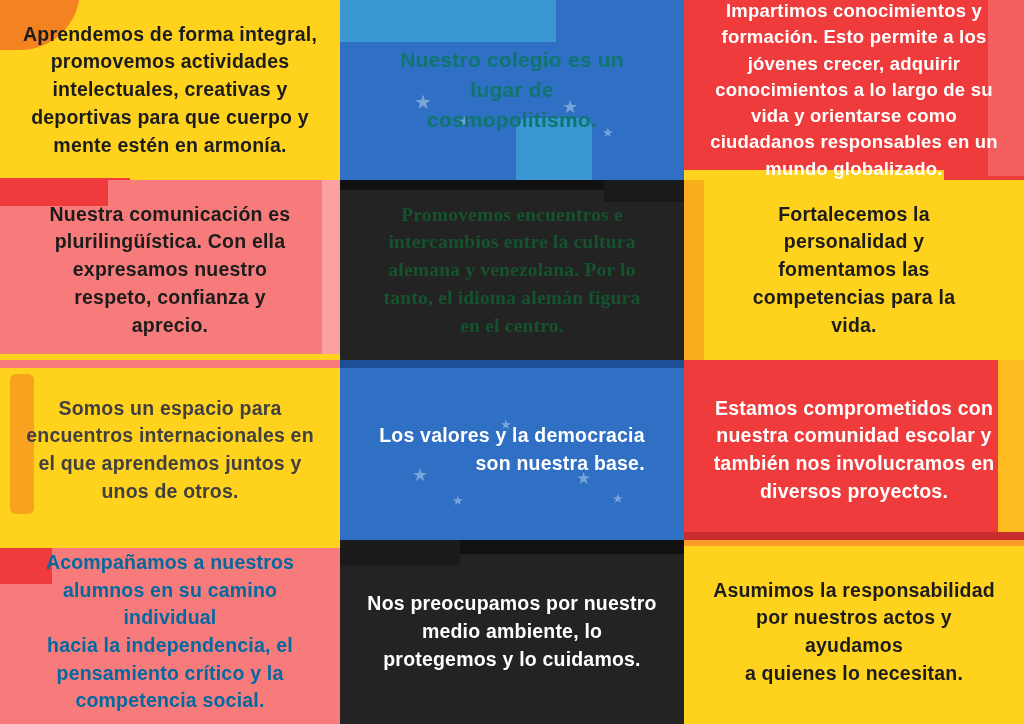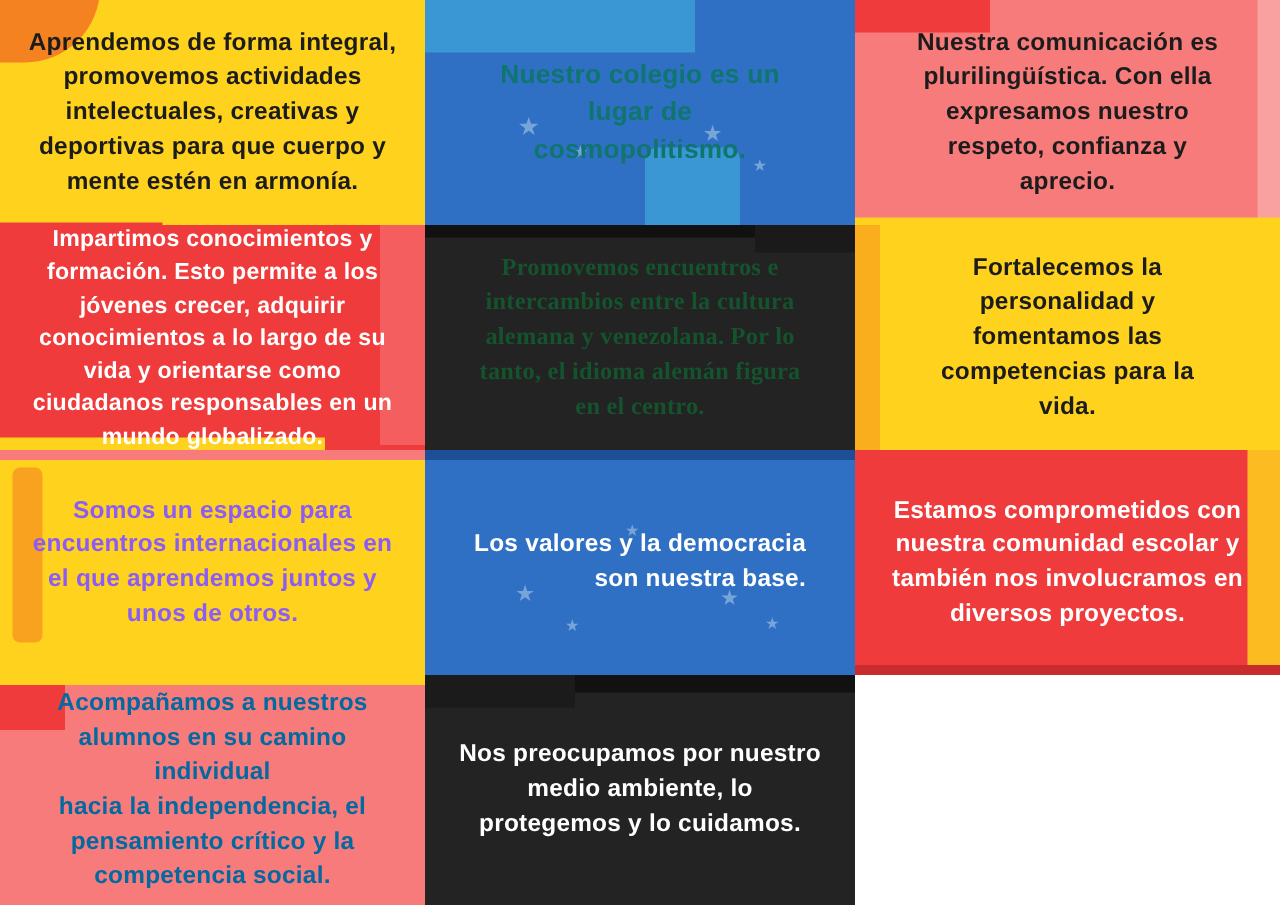--- a/index.html
+++ b/index.html
@@ -60,21 +60,21 @@
     line-height: 1;
     opacity: .75;
   }
   
   .c0 .txt { color: #1c1c1c; font-size: 19.5px; }
   .c1 .txt { color: #0f766e; font-size: 21px; }
   .c2 .txt { color: #ffffff; font-size: 18.5px; }
   .c3 .txt { color: #1c1c1c; font-size: 19.5px; }
   .c4 .txt { color: #14532d; font-size: 19.5px; font-family: Liberation Serif, serif; }
   .c5 .txt { color: #1c1c1c; font-size: 19.5px; }
-  .c6 .txt { color: #8b5cf6; font-size: 19.5px; }
+  .c6 .txt { color: #404040; font-size: 19.5px; }
   .c7 .txt { color: #ffffff; font-size: 19.5px; text-align: right; }
   .c8 .txt { color: #ffffff; font-size: 19.5px; }
   .c9 .txt { color: #0369a1; font-size: 19.5px; }
   .c10 .txt { color: #ffffff; font-size: 19.5px; }
   .c11 .txt { color: #1c1c1c; font-size: 19.5px; }
 </style>
 </head>
 <body>
 
 <div id="board">
@@ -97,45 +97,45 @@
       <div class="blob" style="left:176px;top:118px;width:76px;height:62px;background:#3a97d4;border-radius:10px 10px 0 0;"></div>
       <div class="star" style="left:74px;top:92px;font-size:20px;">★</div>
       <div class="star" style="left:118px;top:114px;font-size:14px;">★</div>
       <div class="star" style="left:222px;top:98px;font-size:18px;">★</div>
       <div class="star" style="left:262px;top:126px;font-size:13px;">★</div>
       <div class="txt">Nuestro colegio es un
 lugar de
 cosmopolitismo.</div>
     </div>
 
-    <div class="cell c3">
-      <div class="bg" style="background:#f77b7b"></div>
-      <div class="blob" style="left:0;top:0;width:108px;height:26px;background:#ef3b3b;"></div>
-      <div class="blob" style="right:0;top:0;width:18px;height:180px;background:#f9a0a0;"></div>
-      <div class="blob" style="left:0;bottom:0;width:340px;height:6px;background:#ffd21e;"></div>
-      <div class="txt">Nuestra comunicación es
-plurilingüística. Con ella
-expresamos nuestro
-respeto, confianza y
-aprecio.</div>
-    </div>
-
     <div class="cell c2">
       <div class="bg" style="background:#ef3b3b"></div>
       <div class="blob" style="right:0;top:0;width:36px;height:176px;background:#f77b7b;opacity:.55;"></div>
       <div class="blob" style="left:0;top:170px;width:260px;height:10px;background:#ffd21e;"></div>
       <div class="txt">Impartimos conocimientos y
 formación. Esto permite a los
 jóvenes crecer, adquirir
 conocimientos a lo largo de su
 vida y orientarse como
 ciudadanos responsables en un
 mundo globalizado.</div>
     </div>
 
+    <div class="cell c3">
+      <div class="bg" style="background:#f77b7b"></div>
+      <div class="blob" style="left:0;top:0;width:108px;height:26px;background:#ef3b3b;"></div>
+      <div class="blob" style="right:0;top:0;width:18px;height:180px;background:#f9a0a0;"></div>
+      <div class="blob" style="left:0;bottom:0;width:340px;height:6px;background:#ffd21e;"></div>
+      <div class="txt">Nuestra comunicación es
+plurilingüística. Con ella
+expresamos nuestro
+respeto, confianza y
+aprecio.</div>
+    </div>
+
     <div class="cell c4">
       <div class="bg" style="background:#232323"></div>
       <div class="blob" style="left:0;top:0;width:344px;height:10px;background:#111111;"></div>
       <div class="blob" style="left:264px;top:0;width:80px;height:22px;background:#1a1a1a;"></div>
       <div class="txt">Promovemos encuentros e
 intercambios entre la cultura
 alemana y venezolana. Por lo
 tanto, el idioma alemán figura
 en el centro.</div>
     </div>
@@ -195,15 +195,22 @@
 
     <div class="cell c10">
       <div class="bg" style="background:#232323"></div>
       <div class="blob" style="left:0;top:0;width:344px;height:14px;background:#111111;"></div>
       <div class="blob" style="left:0;top:0;width:120px;height:26px;background:#1b1b1b;"></div>
       <div class="txt">Nos preocupamos por nuestro
 medio ambiente, lo
 protegemos y lo cuidamos.</div>
     </div>
 
+    <div class="cell c11">
+      <div class="bg" style="background:#ffd21e"></div>
+      <div class="blob" style="left:0;top:0;width:340px;height:6px;background:#ef3b3b;opacity:.35;"></div>
+      <div class="txt">Asumimos la responsabilidad
+por nuestros actos y ayudamos
+a quienes lo necesitan.</div>
+    </div>
 
   </div>
 </div>
 
 </body></html>

